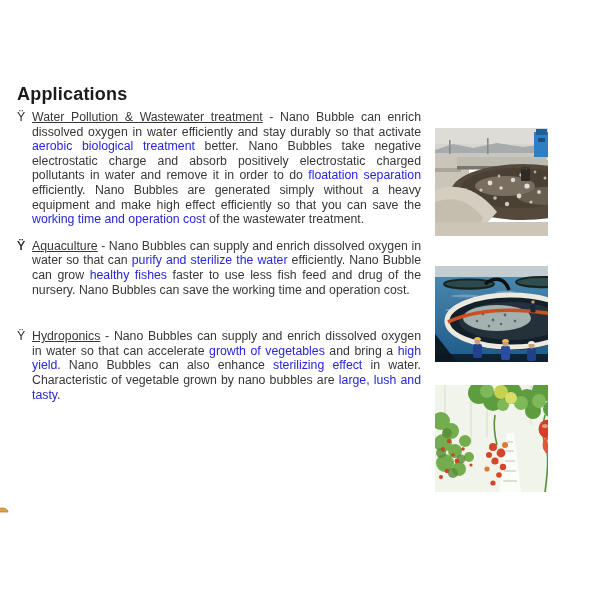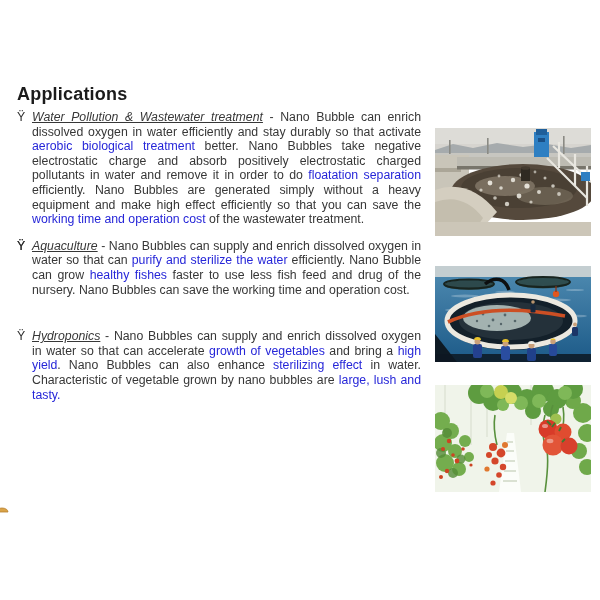--- a/index.html
+++ b/index.html
@@ -1,37 +1,37 @@
 <!DOCTYPE html>
 <html style="--link: #2626d8;"><head>
 <meta charset="utf-8">
 <style>
   html,body{margin:0;padding:0;background:#ffffff;}
   .slide{
     position:relative;
-    width:600px;height:600px;
+    width:548px;height:600px;
     background:#ffffff;
     overflow:hidden;
     font-family:"Liberation Sans", sans-serif;
   }
   .title{
     position:absolute;left:17px;top:84px;
     font-size:18px;font-weight:bold;color:#1b1b1b;
     letter-spacing:.2px;
   }
   .text-col{
     position:absolute;left:17px;top:110px;width:404px;
     font-size:12.3px;line-height:14.6px;color:#373737;
   }
   .para{position:relative;padding-left:15px;text-align:justify;}
   .para:nth-child(1){margin-bottom:12px;}
   .para:nth-child(2){margin-bottom:12px;}
   .para:nth-child(3){margin-bottom:32px;}
   .bullet{position:absolute;left:0;top:0;color:#2f2f2f;}
-  .run-heading{font-style:italic;text-decoration:underline;}
+  .run-heading{text-decoration:underline;}
   .run-link{color:var(--link,#2626d8);}
   .photo{position:absolute;left:435px;width:156px;}
   .photo svg{display:block;}
   #photo-wastewater{top:128px;height:108px;}
   #photo-aquaculture{top:266px;height:96px;}
   #photo-hydroponics{top:385px;height:107px;}
   .corner-mark{position:absolute;left:0;top:506px;width:10px;height:7px;}
 </style>
 </head>
 <body>

